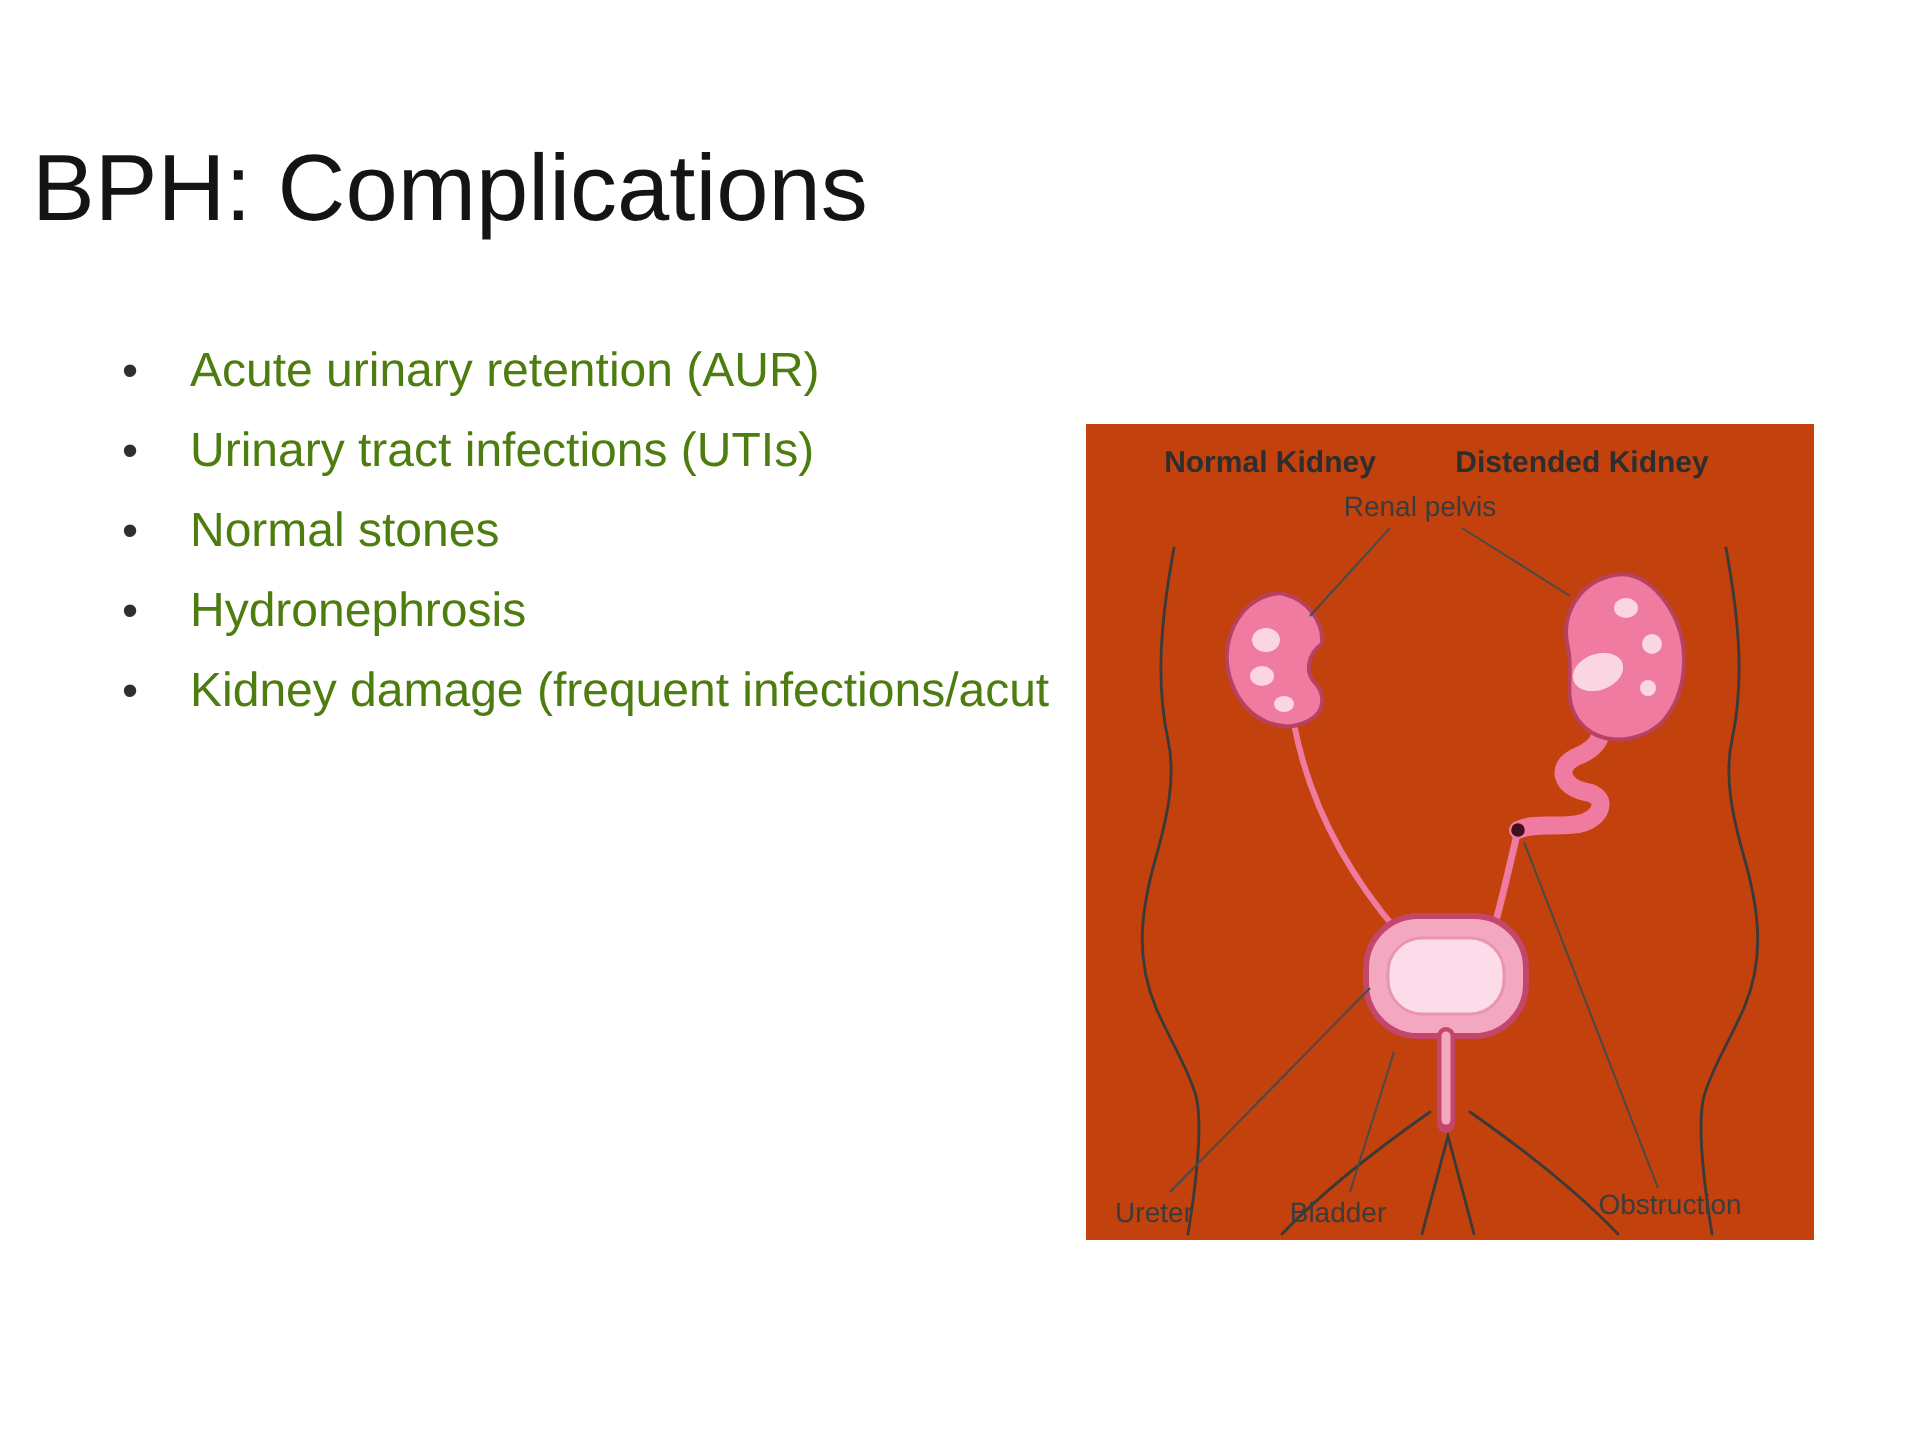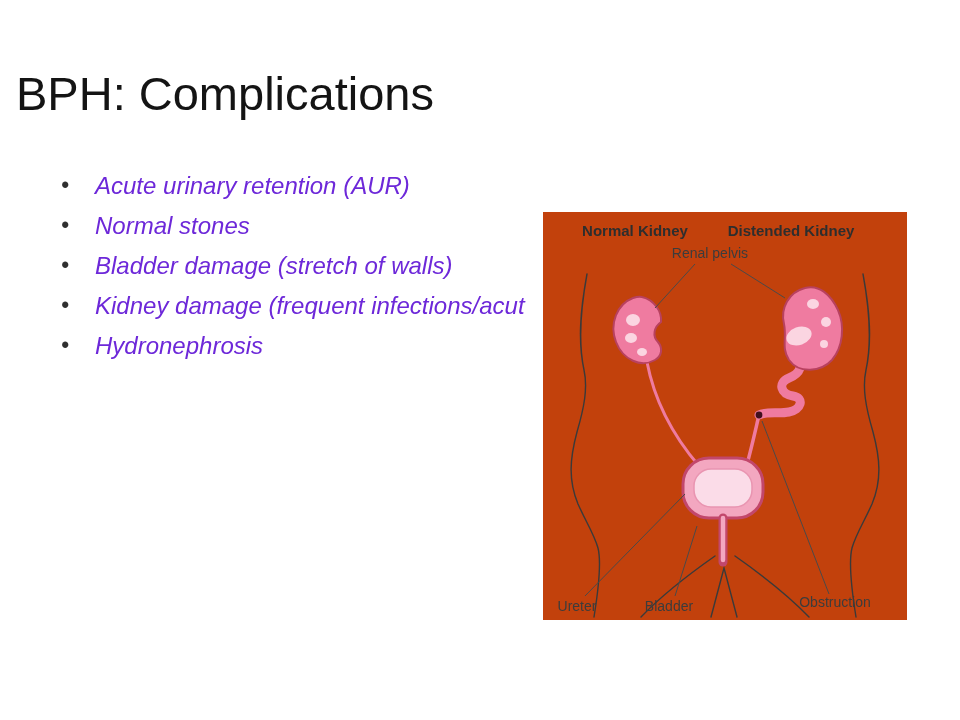--- a/index.html
+++ b/index.html
@@ -38,23 +38,22 @@
     padding: 0;
     list-style: none;
     width: 860px;
   }
   .bullets li {
     position: relative;
     padding-left: 37px;
     font-size: 24px;
     line-height: 28px;
     margin-bottom: 12px;
-    color: #6d28d9;
+    color: #4d7c0f;
     white-space: nowrap;
-    font-style: italic;
   }
   .bullets li::before {
     content: "\2022";
     position: absolute;
     left: 3px;
     top: -1px;
     font-size: 23px;
     color: #2f2f2f;
   }
   .diagram {
@@ -84,24 +83,24 @@
 </style>
 </head>
 <body>
 
 <div class="slide">
 
   <h1 class="title">BPH: Complications</h1>
 
   <ul class="bullets">
     <li><span>Acute urinary retention (AUR)</span></li>
+    <li><span>Urinary tract infections (UTIs)</span></li>
     <li><span>Normal stones</span></li>
-    <li><span>Bladder damage (stretch of walls)</span></li>
+    <li><span>Hydronephrosis</span></li>
     <li><span>Kidney damage (frequent infections/acut</span></li>
-    <li><span>Hydronephrosis</span></li>
   </ul>
 
   <div class="diagram">
     <svg width="364" height="408" viewBox="0 0 364 408" xmlns="http://www.w3.org/2000/svg">
 
       <g stroke="#3a3a3a" stroke-width="1.4" fill="none" stroke-linecap="round">
         <path d="M 44 62 C 37 100 35 130 41 158 C 45 176 41 196 34 220 C 27 246 25 268 35 292 C 43 310 51 322 55 336 C 58 348 56 374 51 405"></path>
         <path d="M 320 62 C 327 100 329 130 323 158 C 319 176 323 196 330 220 C 337 246 339 268 329 292 C 321 310 313 322 309 336 C 306 348 308 374 313 405"></path>
         <path d="M 98 405 C 122 380 152 358 172 344"></path>
         <path d="M 266 405 C 242 380 212 358 192 344"></path>

